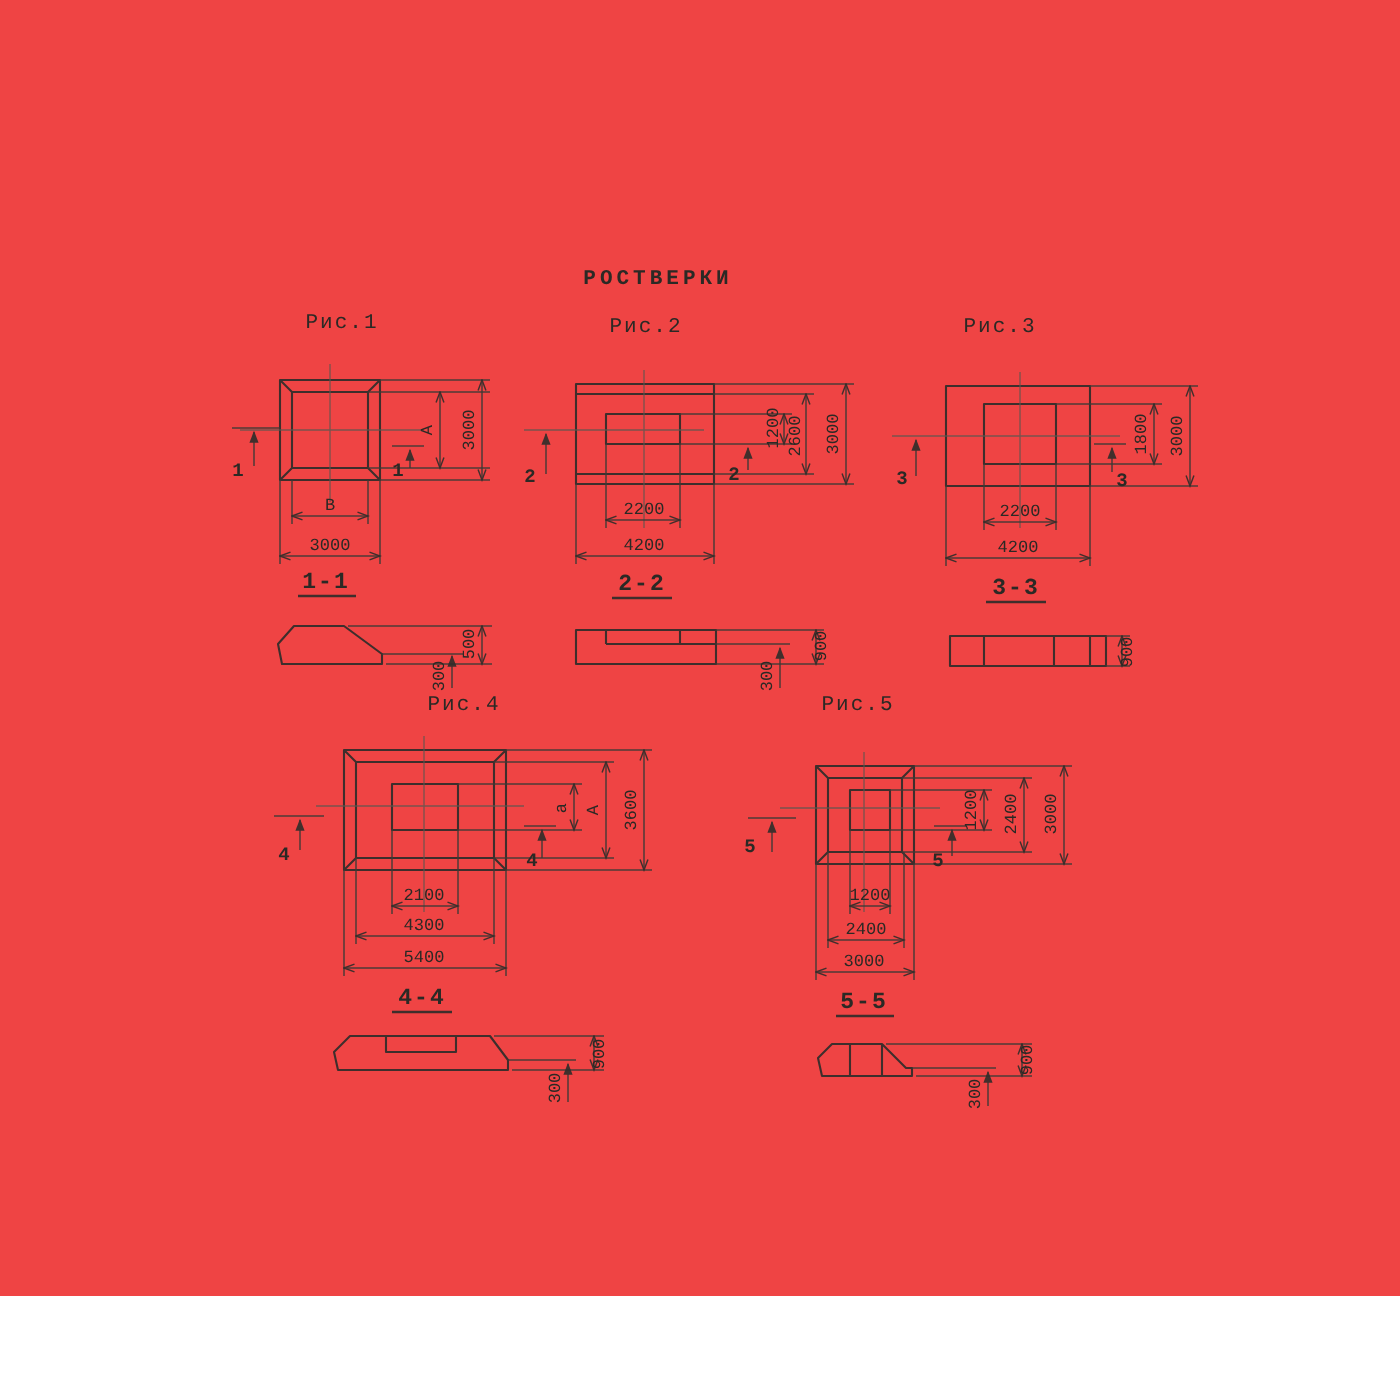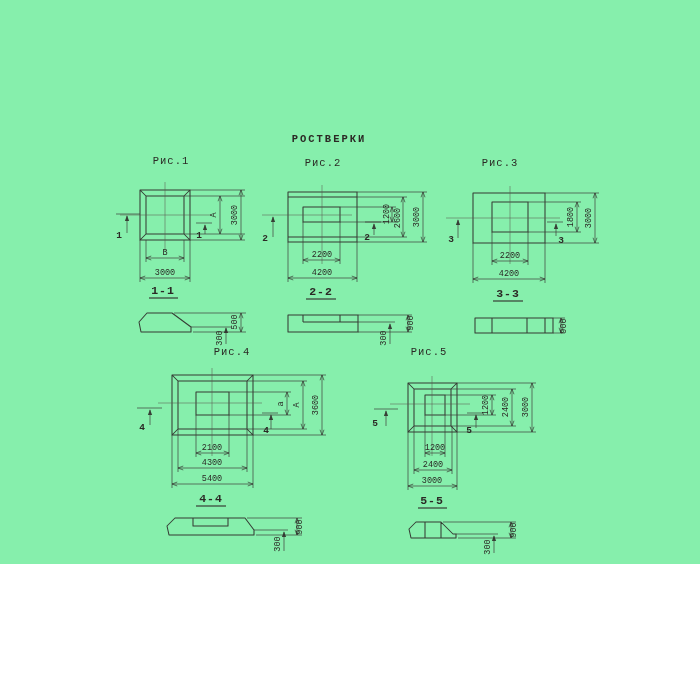--- a/index.html
+++ b/index.html
@@ -1,16 +1,16 @@
 <!DOCTYPE html>
 <html><head>
 <meta charset="utf-8">
 <style>
   html,body{margin:0;padding:0;background:#ffffff;}
-  .sheet{width:700px;height:564px;background:#86efac;position:relative;filter:blur(.22px);}
+  .sheet{width:700px;height:648px;background:#ef4444;position:relative;filter:blur(.22px);}
   svg{position:absolute;left:0;top:0;}
   text{font-family:"Liberation Mono","DejaVu Sans Mono",monospace;fill:#2b2925;}
   .ttl{font-size:10.5px;letter-spacing:2px;font-weight:bold;}
   .cap{font-size:10.5px;letter-spacing:1px;}
   .num{font-size:8.5px;}
   .mk{font-size:9.5px;font-weight:bold;}
   .sec{font-size:11.5px;font-weight:bold;letter-spacing:1px;}
   .ln{stroke:#2f2d2a;stroke-width:1.05;fill:none;stroke-linejoin:round;opacity:.92;}
   .thin{stroke:#5a5650;stroke-width:.65;fill:none;opacity:.8;}
   .dim{stroke:#3d3a36;stroke-width:.75;fill:none;opacity:.9;}

